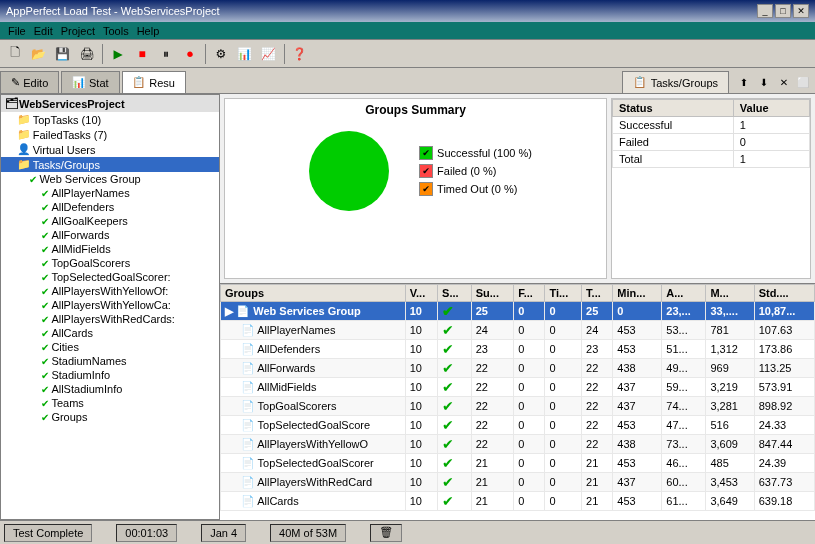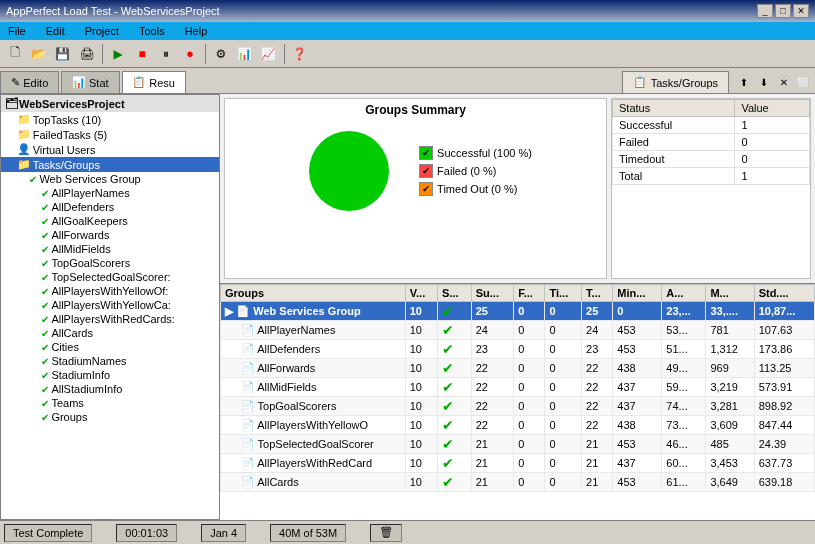--- a/index.html
+++ b/index.html
@@ -20,24 +20,24 @@
       width: 16px; height: 14px;
       background: #d4d0c8;
       border: 1px solid #888;
       cursor: pointer;
       display: flex; align-items: center; justify-content: center;
       font-size: 9px; color: #000;
     }
 
     
     .menu-bar {
-      background: #0ea5e9;
+      background: #0f766e;
       border-bottom: 1px solid #808080;
       padding: 2px 4px;
-      display: flex; gap: 12px;
+      display: flex; 
       height: 18px; align-items: center;
     }
     .menu-item { cursor: pointer; padding: 1px 4px; }
 
     
     .toolbar {
       background: #d4d0c8;
       border-bottom: 1px solid #808080;
       padding: 2px 4px;
       display: flex; gap: 2px;
@@ -139,21 +139,21 @@
     }
     .status-table table {
       width: 100%;
       border-collapse: collapse;
     }
     .status-table th {
       background: #e8e4dc;
       border: 1px solid #c0c0c0;
       padding: 2px 6px;
       text-align: left;
-      font-weight: normal;
+      font-weight: bold;
     }
     .status-table td {
       border: 1px solid #e0e0e0;
       padding: 2px 6px;
     }
 
     
     .data-table-container {
       flex: 1;
       overflow: auto;
@@ -292,21 +292,21 @@
     <div class="tree-item" style="padding:2px 4px; font-weight:bold; background:#e0e0e0;">
       <span>🗂 </span>
       <span>WebServicesProject</span>
     </div>
     <div class="tree-item" style="padding-left:16px;">
       <span style="margin-right:2px;">📁</span>
       <span>TopTasks (10)</span>
     </div>
     <div class="tree-item" style="padding-left:16px;">
       <span style="margin-right:2px;">📁</span>
-      <span>FailedTasks (5)</span>
+      <span>FailedTasks (7)</span>
     </div>
     <div class="tree-item" style="padding-left:16px;">
       <span style="margin-right:2px;">👤</span>
       <span>Virtual Users</span>
     </div>
     <div class="tree-item selected" style="padding-left:16px;">
       <span style="margin-right:2px;">📁</span>
       <span>Tasks/Groups</span>
     </div>
     <div class="tree-item" style="padding-left:28px;">
@@ -427,24 +427,20 @@
           <tbody>
             <tr>
               <td>Successful</td>
               <td>1</td>
             </tr>
             <tr>
               <td>Failed</td>
               <td>0</td>
             </tr>
             <tr>
-              <td>Timedout</td>
-              <td>0</td>
-            </tr>
-            <tr>
               <td>Total</td>
               <td>1</td>
             </tr>
           </tbody>
         </table>
       </div>
     </div>
 
     <div class="data-table-container">
       <table class="data-table">
@@ -542,20 +538,33 @@
             <td>22</td>
             <td>0</td>
             <td>0</td>
             <td>22</td>
             <td>437</td>
             <td>74...</td>
             <td>3,281</td>
             <td>898.92</td>
           </tr>
           <tr>
+            <td><span style="margin-left:16px;">📄 </span><span>TopSelectedGoalScore</span></td>
+            <td>10</td>
+            <td><span class="check-green">✔</span></td>
+            <td>22</td>
+            <td>0</td>
+            <td>0</td>
+            <td>22</td>
+            <td>453</td>
+            <td>47...</td>
+            <td>516</td>
+            <td>24.33</td>
+          </tr>
+          <tr>
             <td><span style="margin-left:16px;">📄 </span><span>AllPlayersWithYellowO</span></td>
             <td>10</td>
             <td><span class="check-green">✔</span></td>
             <td>22</td>
             <td>0</td>
             <td>0</td>
             <td>22</td>
             <td>438</td>
             <td>73...</td>
             <td>3,609</td>

